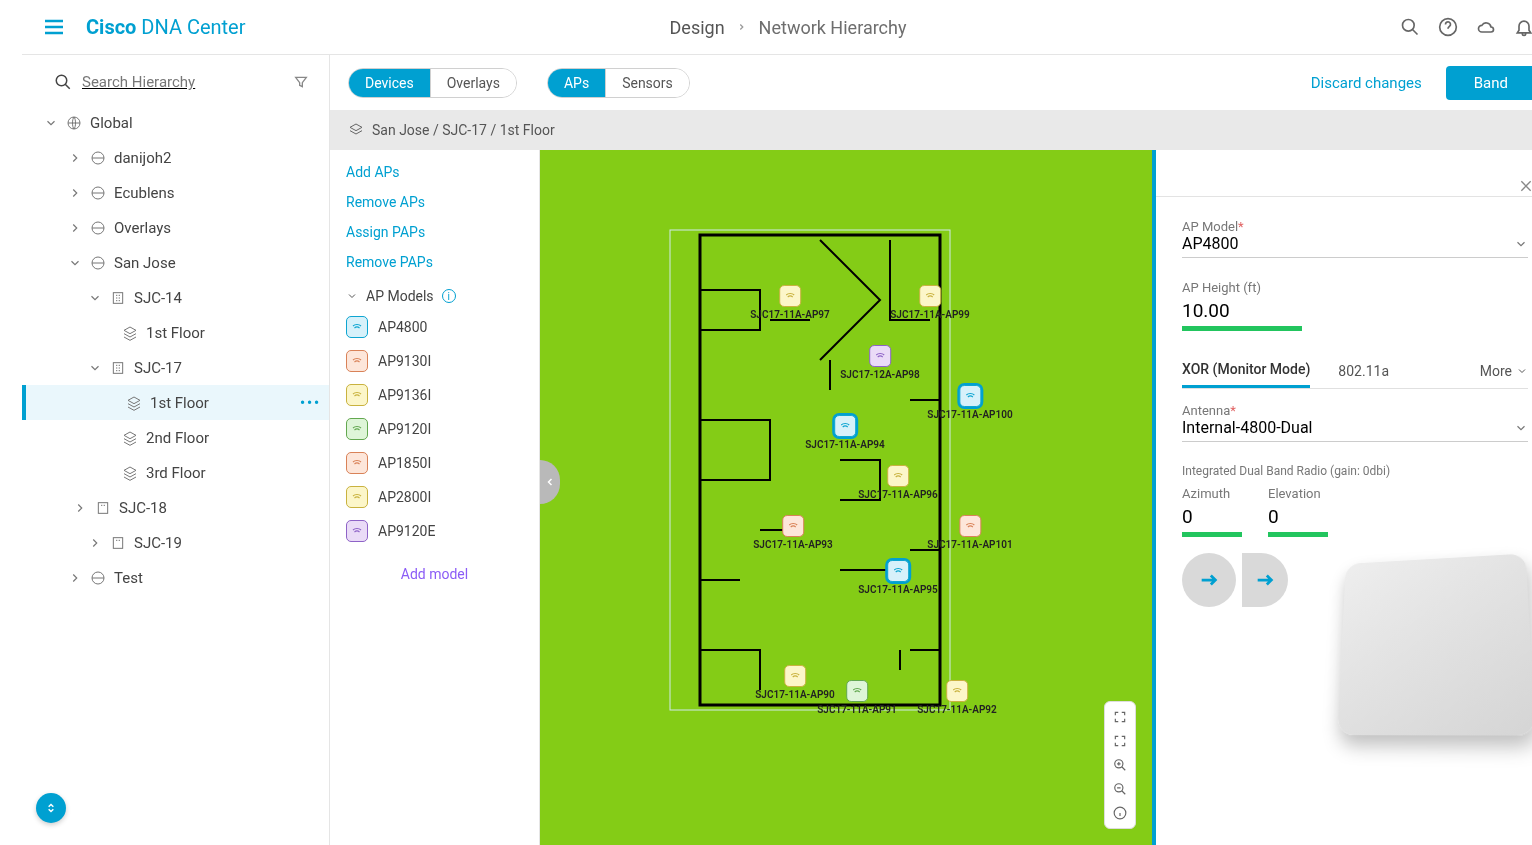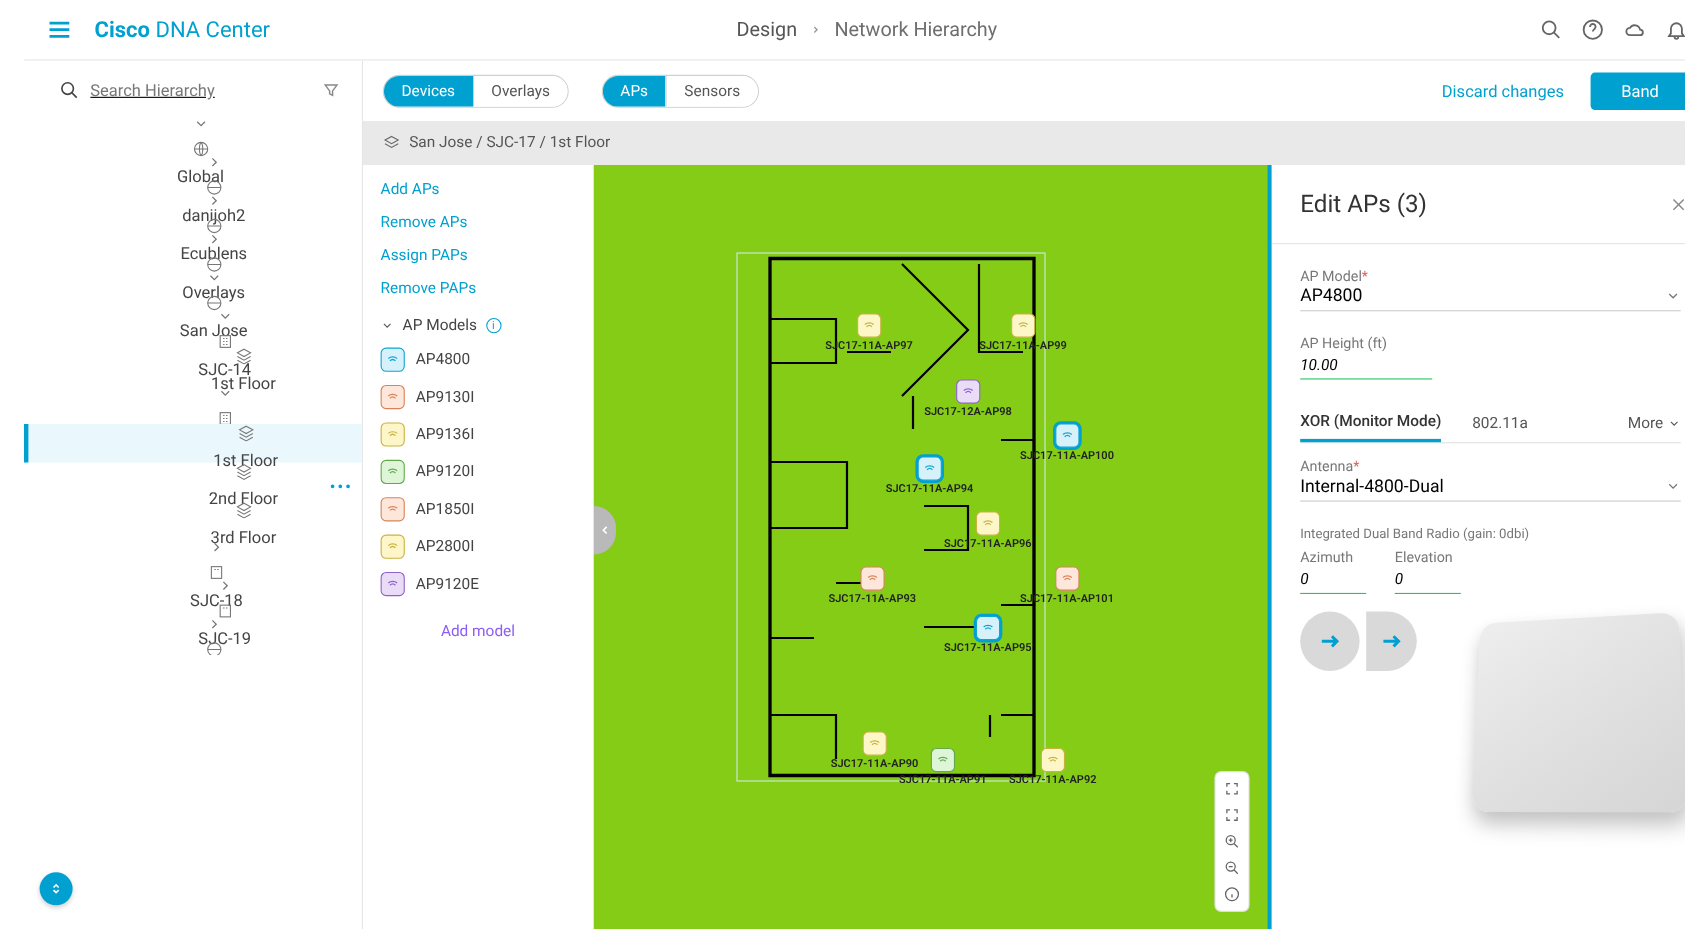--- a/index.html
+++ b/index.html
@@ -21,21 +21,21 @@
 
 
 .sidebar { width: 308px; border-right: 1px solid #e5e5e5; display: flex; flex-direction: column; padding-top: 18px; position: relative; }
 .search-wrap { padding: 0 20px 14px 32px; display: flex; align-items: center; gap: 10px; text-decoration: underline; }
 .search-icon { width: 18px; height: 18px; color: #444; }
 .search-input { border: none; outline: none; font-size: 15px; color: #333; flex: 1; }
 .search-input::placeholder { color: #777; }
 .filter-icon { width: 16px; height: 16px; color: #888; }
 
 .tree { font-size: 15px; color: #444; overflow-y: auto; }
-.tree-row { display: flex; align-items: center; height: 35px; cursor: pointer; gap: 8px; padding-right: 8px; position: relative; flex-direction: column; }
+.tree-row { display: flex; align-items: center; height: 35px; cursor: pointer; gap: 8px; padding-right: 8px; position: relative; }
 .tree-row.active { background: #eaf7fc; border-left: 4px solid #00a0d1; }
 .tree-chevron { width: 14px; height: 14px; color: #777; flex-shrink: 0; }
 .tree-icon { width: 16px; height: 16px; color: #777; flex-shrink: 0; }
 .tree-label { white-space: nowrap; }
 .tree-more { margin-left: auto; color: #00a0d1; font-weight: bold; letter-spacing: 2px; font-size: 14px; }
 
 .fab { position: absolute; left: 14px; bottom: 22px; width: 30px; height: 30px; border-radius: 50%; background: #00a0d1; display: flex; align-items: center; justify-content: center; color: #fff; cursor: pointer; box-shadow: 0 2px 5px rgba(0,0,0,.2); }
 
 
 .main { flex: 1; display: flex; flex-direction: column; position: relative; }
@@ -77,21 +77,21 @@
 .collapse-handle { position: absolute; left: 0; top: 310px; width: 20px; height: 44px; background: #b9b9b9; color:#fff; border-radius: 0 22px 22px 0; display:flex; align-items:center; justify-content:center; cursor:pointer; z-index:5; }
 
 
 .right-panel { width: 402px; border-left: 4px solid #00a0d1; padding: 24px 26px 10px; overflow-y: auto; position: relative; }
 .right-panel h2 { font-size: 22px; font-weight: 400; color: #333; }
 .close-x { position: absolute; right: 20px; top: 28px; cursor:pointer; color:#888; }
 .hr { border:none; border-top:1px solid #e3e3e3; margin: 22px -26px; }
 .field-label { font-size: 13px; color: #777; }
 .field-label .req { color: #e06060; }
 .field-row { margin-bottom: 22px; }
-.field-input { border: none; border-bottom: 1px solid #22c55e; font-size: 14px; padding: 4px 0; width: 100%; outline:none;font-style:italic; }
+.field-input { border: none; border-bottom: 5px solid #22c55e; font-size: 19px; padding: 4px 0; width: 100%; outline:none; }
 .select-row { display:flex; justify-content:space-between; align-items:center; border-bottom:1px solid #ccc; padding-bottom:4px; }
 .chev-down { color:#777; }
 
 .tabs { display:flex; align-items:center; gap: 28px; border-bottom: 1px solid #e0e0e0; margin-bottom: 14px; }
 .tab { padding: 8px 0; font-size: 14px; color:#555; cursor:pointer; }
 .tab.active { color:#333; border-bottom: 3px solid #00a0d1; font-weight: 500; }
 .tab.more { margin-left:auto; display:flex; align-items:center; gap:4px; }
 
 .small-note { font-size: 12px; color:#777; margin: 12px 0 8px; }
 .ae-row { display:flex; gap: 26px; }
@@ -527,21 +527,20 @@
             <div class="map-ctrl-btn">
                 <svg width="14" height="14" viewBox="0 0 24 24" fill="none" stroke="currentColor" stroke-width="2">
                   <circle cx="12" cy="12" r="10"></circle>
                   <path d="M12 8h.01M12 12v5"></path>
                 </svg>
               </div>
           </div>
         </div>
 
         <div class="right-panel">
-          <h2>Edit APs (3)</h2>
           <div class="close-x"><svg width="16" height="16" viewBox="0 0 24 24" stroke="currentColor" fill="none" stroke-width="2">
                 <path d="M5 5l14 14M19 5L5 19"></path>
               </svg></div>
           <hr class="hr">
           <div class="field-row">
             <div class="field-label"><span>AP Model</span><span class="req">*</span></div>
             <div class="select-row">
               <span>AP4800</span>
               <svg class="chev-down" width="14" height="14" viewBox="0 0 24 24" stroke="currentColor" fill="none" stroke-width="2">
                   <path d="M6 9l6 6 6-6"></path>

